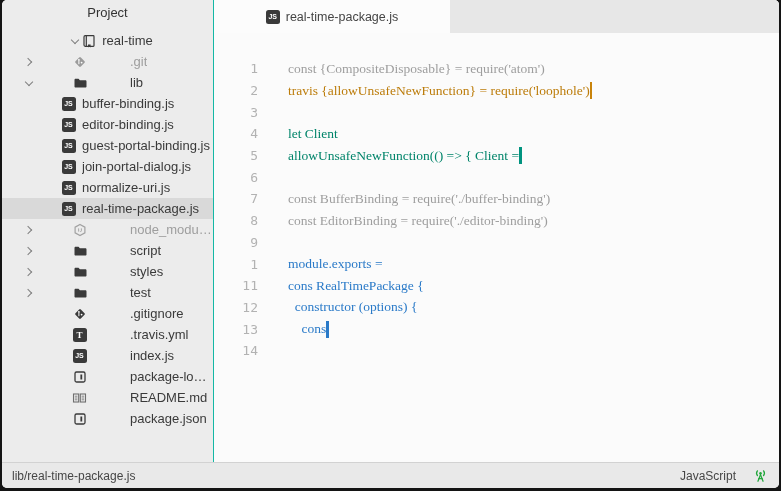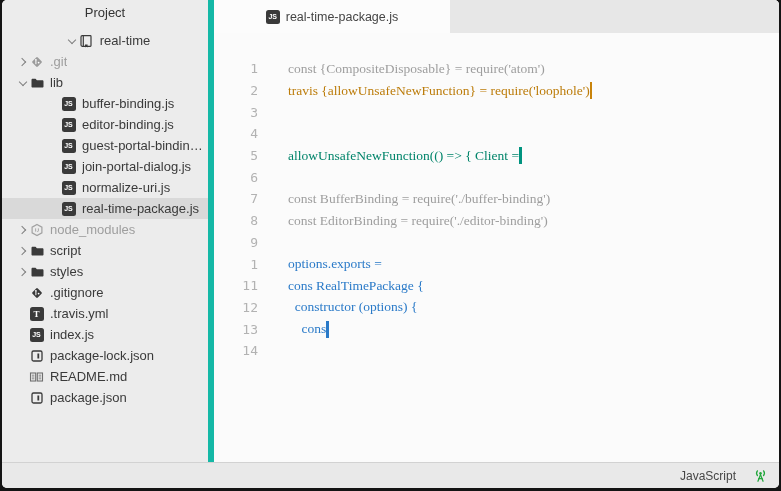--- a/index.html
+++ b/index.html
@@ -6,31 +6,31 @@
   html,body { width:781px; height:491px; }
   body { background:#141414; font-family:"Liberation Sans", sans-serif; position:relative; overflow:hidden; }
 
   .window { position:absolute; left:2px; top:0; right:2px; bottom:3px;
             background:#fafafa; border-radius:5px 5px 5px 5px; overflow:hidden;
             display:flex; flex-direction:column; }
 
   .main { flex:1; display:flex; min-height:0; }
 
   
-  .sidebar { width:212px; flex:none; background:#ececec; border-right:6px solid #14b8a6;
+  .sidebar { width:212px; flex:none; background:#ececec; border-right:1px solid #14b8a6;
              display:flex; flex-direction:column; overflow:hidden; }
   .sidebar-header { height:26px; line-height:26px; text-align:center;
                     font-size:13px; color:#333; flex:none; }
   .tree { margin-top:4px; }
   .tree-row { height:21px; display:flex; align-items:center; font-size:13px;
               color:#3a3a3a; cursor:default; white-space:nowrap; }
   .tree-row.selected { background:#d9d9d9; }
   .tree-row.dim .tlabel { color:#9e9e9e; }
   .lvl0 { padding-left:6px;justify-content:center; }
-  .lvl1 { padding-left:14px; }
+  .lvl1 { padding-left:20px;gap:37px; }
   .lvl2 { padding-left:46px; }
   .chev { width:13px; flex:none; display:flex; align-items:center; justify-content:center; }
   .chev::before { content:""; width:5px; height:5px; border-right:1.5px solid #7f7f7f;
                   border-bottom:1.5px solid #7f7f7f; display:block; }
   .chev.right::before { transform:rotate(-45deg); margin-left:-2px; }
   .chev.down::before { transform:rotate(45deg); margin-top:-2px; }
   .chev.none::before { border:none; }
   .ficon { width:15px; height:15px; flex:none; margin-right:6px;
            display:flex; align-items:center; justify-content:center; }
   .tlabel { overflow:hidden; text-overflow:ellipsis; }
@@ -188,20 +188,29 @@
         <div class="tree-row lvl1">
           <span class="chev right"></span>
           <span class="ficon">
             <svg width="14" height="14" viewBox="0 0 14 14">
                 <path d="M1.5 3.9c0-.6.5-1.1 1.1-1.1h2.9l1.4 1.5h5.5c.6 0 1.1.5 1.1 1.1v5c0 .6-.5 1.1-1.1 1.1H2.6c-.6 0-1.1-.5-1.1-1.1z" fill="#3a3a3a"></path>
               </svg>
           </span>
           <span class="tlabel">styles</span>
         </div>
 
+        <div class="tree-row lvl1">
+          <span class="chev right"></span>
+          <span class="ficon">
+            <svg width="14" height="14" viewBox="0 0 14 14">
+                <path d="M1.5 3.9c0-.6.5-1.1 1.1-1.1h2.9l1.4 1.5h5.5c.6 0 1.1.5 1.1 1.1v5c0 .6-.5 1.1-1.1 1.1H2.6c-.6 0-1.1-.5-1.1-1.1z" fill="#3a3a3a"></path>
+              </svg>
+          </span>
+          <span class="tlabel">test</span>
+        </div>
 
         <div class="tree-row lvl1">
           <span class="chev none"></span>
           <span class="ficon">
             <svg width="14" height="14" viewBox="0 0 14 14">
                 <rect x="3.2" y="3.2" width="7.6" height="7.6" rx="1.2" transform="rotate(45 7 7)" fill="#3a3a3a"></rect>
                 <circle cx="5.9" cy="4.9" r="0.9" fill="#fff"></circle>
                 <path d="M5.9 5.8v3.4" stroke="#fff" stroke-width="1"></path>
                 <circle cx="8.6" cy="7.6" r="0.9" fill="#fff"></circle>
               </svg>
@@ -280,20 +289,21 @@
             <span class="ln">2</span>
             <span class="code c-orange">travis {allowUnsafeNewFunction} = require('loophole')</span>
             <span class="cursor cur-orange"></span>
           </div>
         <div class="code-line">
             <span class="ln">3</span>
             <span class="code c-gray"></span>
           </div>
         <div class="code-line">
             <span class="ln">4</span>
+            <span class="code c-teal">let Client</span>
           </div>
         <div class="code-line">
             <span class="ln">5</span>
             <span class="code c-teal">allowUnsafeNewFunction(() =&gt; { Client =</span>
             <span class="cursor cur-teal"></span>
           </div>
         <div class="code-line">
             <span class="ln">6</span>
             <span class="code c-gray"></span>
           </div>
@@ -304,21 +314,21 @@
         <div class="code-line">
             <span class="ln">8</span>
             <span class="code c-gray">const EditorBinding = require('./editor-binding')</span>
           </div>
         <div class="code-line">
             <span class="ln">9</span>
             <span class="code c-gray"></span>
           </div>
         <div class="code-line">
             <span class="ln">1</span>
-            <span class="code c-blue">options.exports =</span>
+            <span class="code c-blue">module.exports =</span>
           </div>
         <div class="code-line">
             <span class="ln">11</span>
             <span class="code c-blue">cons RealTimePackage {</span>
           </div>
         <div class="code-line">
             <span class="ln">12</span>
             <span class="code c-blue">  constructor (options) {</span>
           </div>
         <div class="code-line">
@@ -328,20 +338,21 @@
           </div>
         <div class="code-line">
             <span class="ln">14</span>
             <span class="code c-gray"></span>
           </div>
       </div>
     </div>
   </div>
 
   <div class="statusbar">
+    <span>lib/real-time-package.js</span>
     <span class="spacer"></span>
     <span class="grammar">JavaScript</span>
     <span class="broadcast">
       <svg width="17" height="17" viewBox="0 0 16 16">
         <g stroke="#23a73d" stroke-width="1.2" fill="none" stroke-linecap="round">
           <path d="M5.1 3.6a3.6 3.6 0 0 0 0 4.4"></path>
           <path d="M10.9 3.6a3.6 3.6 0 0 1 0 4.4"></path>
           <path d="M8 7.2 5.6 13.4"></path>
           <path d="M8 7.2l2.4 6.2"></path>
           <path d="M6.4 11h3.2"></path>

